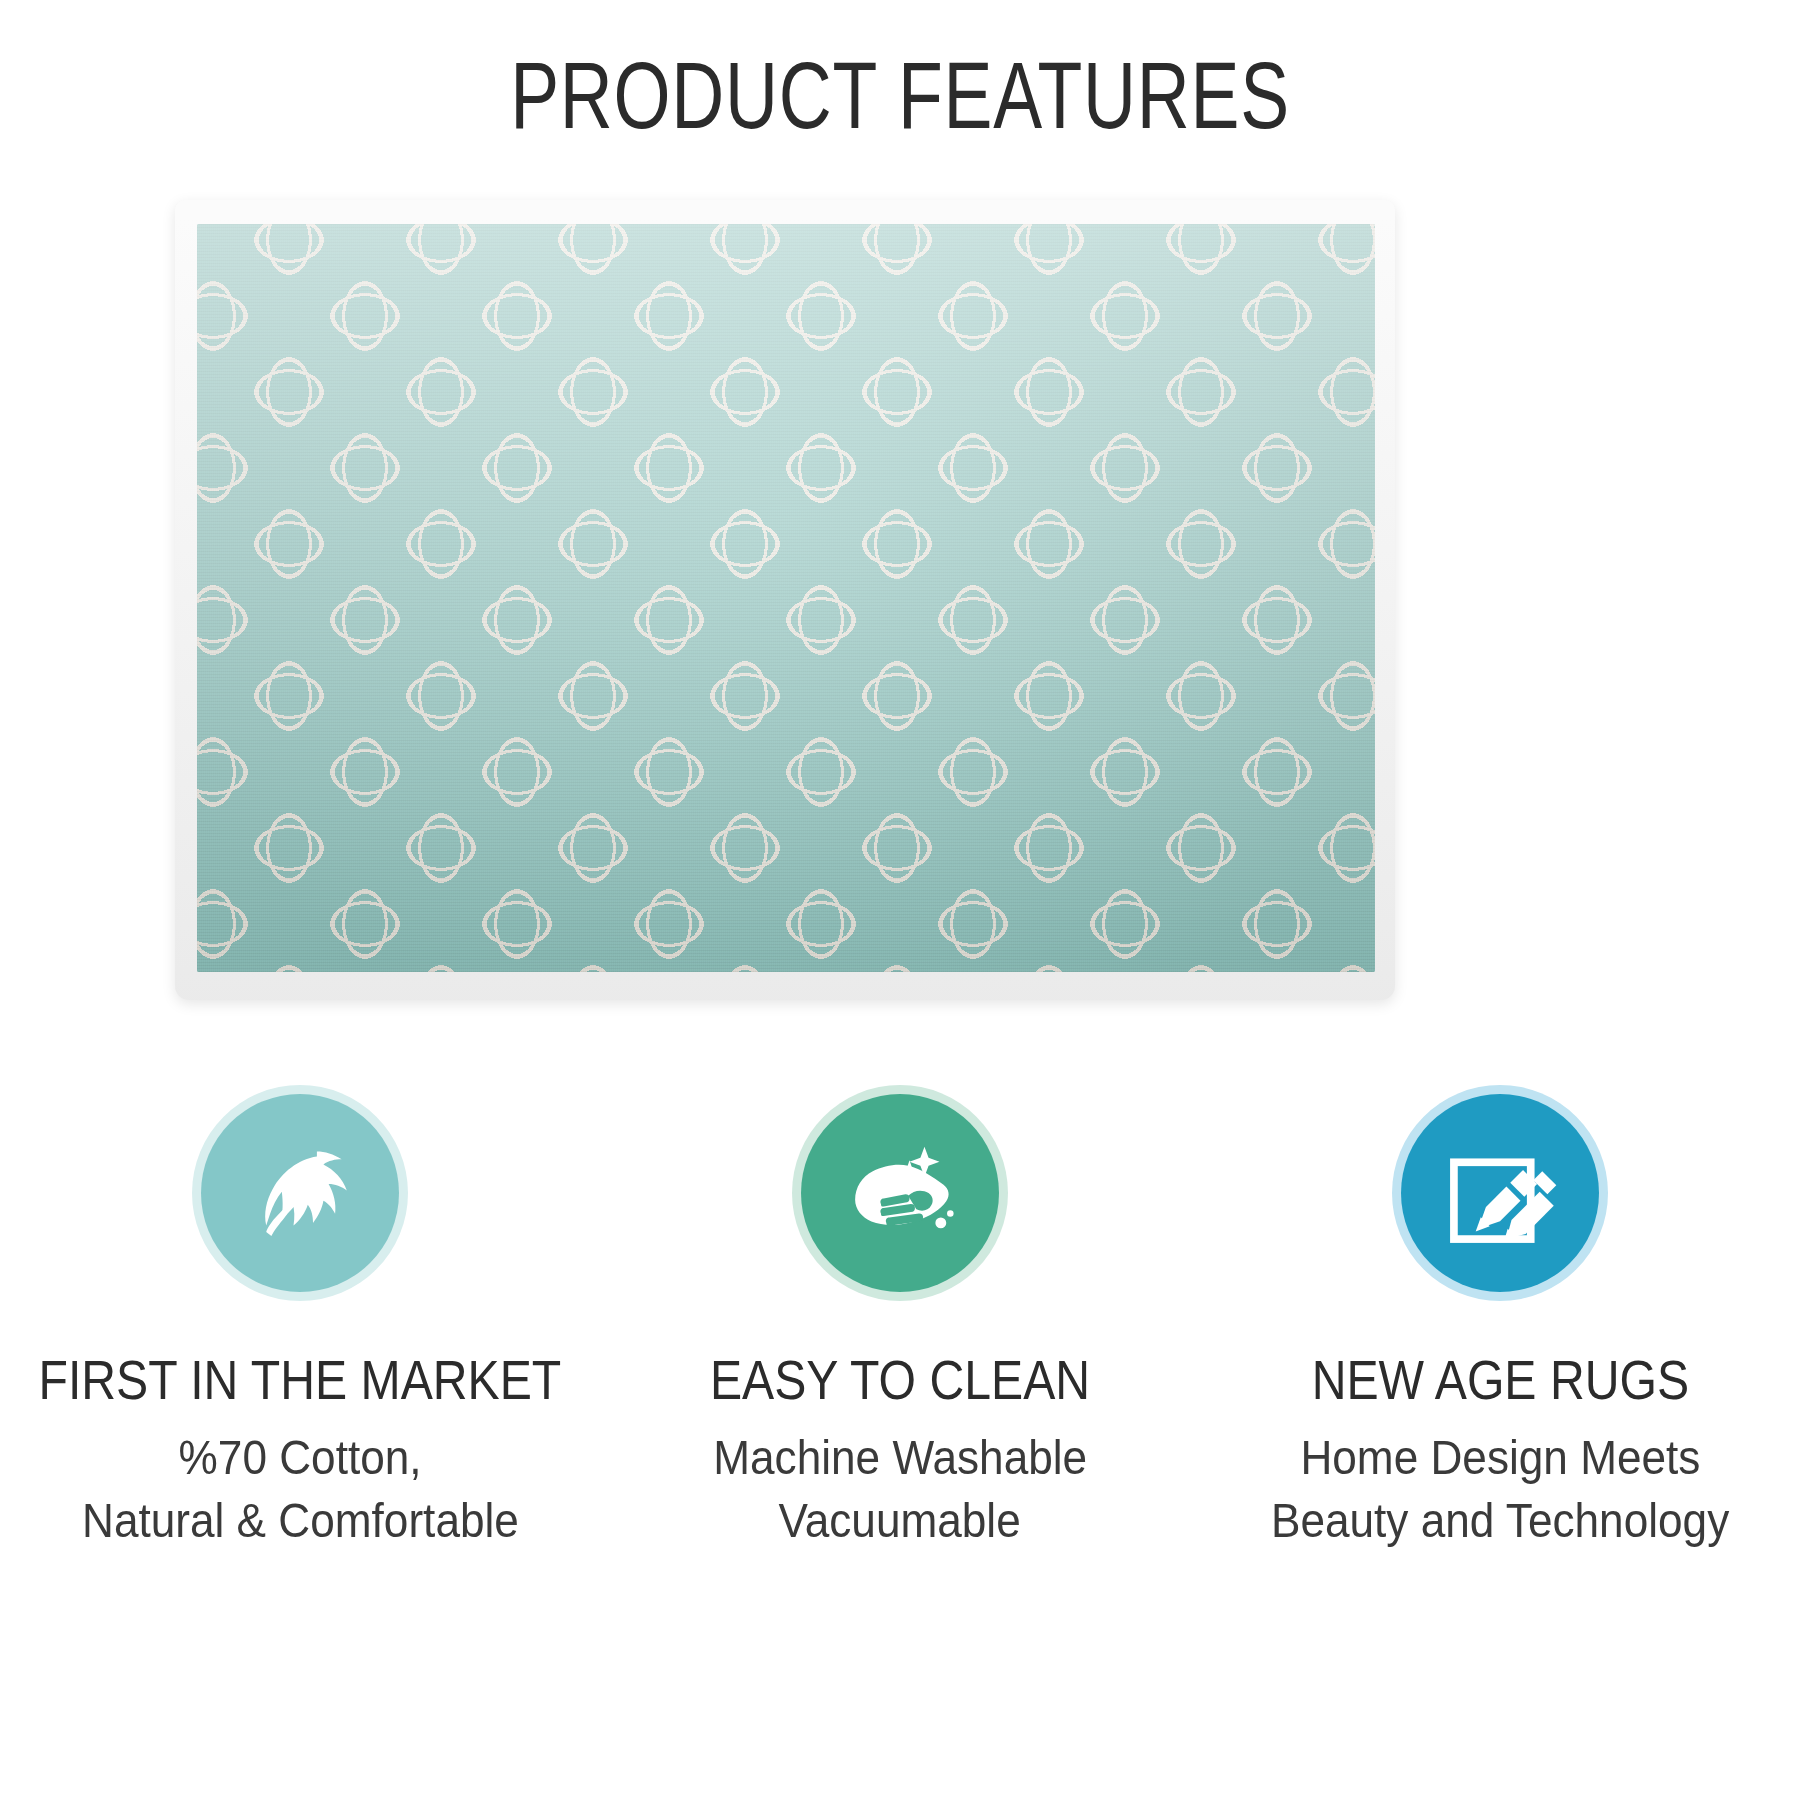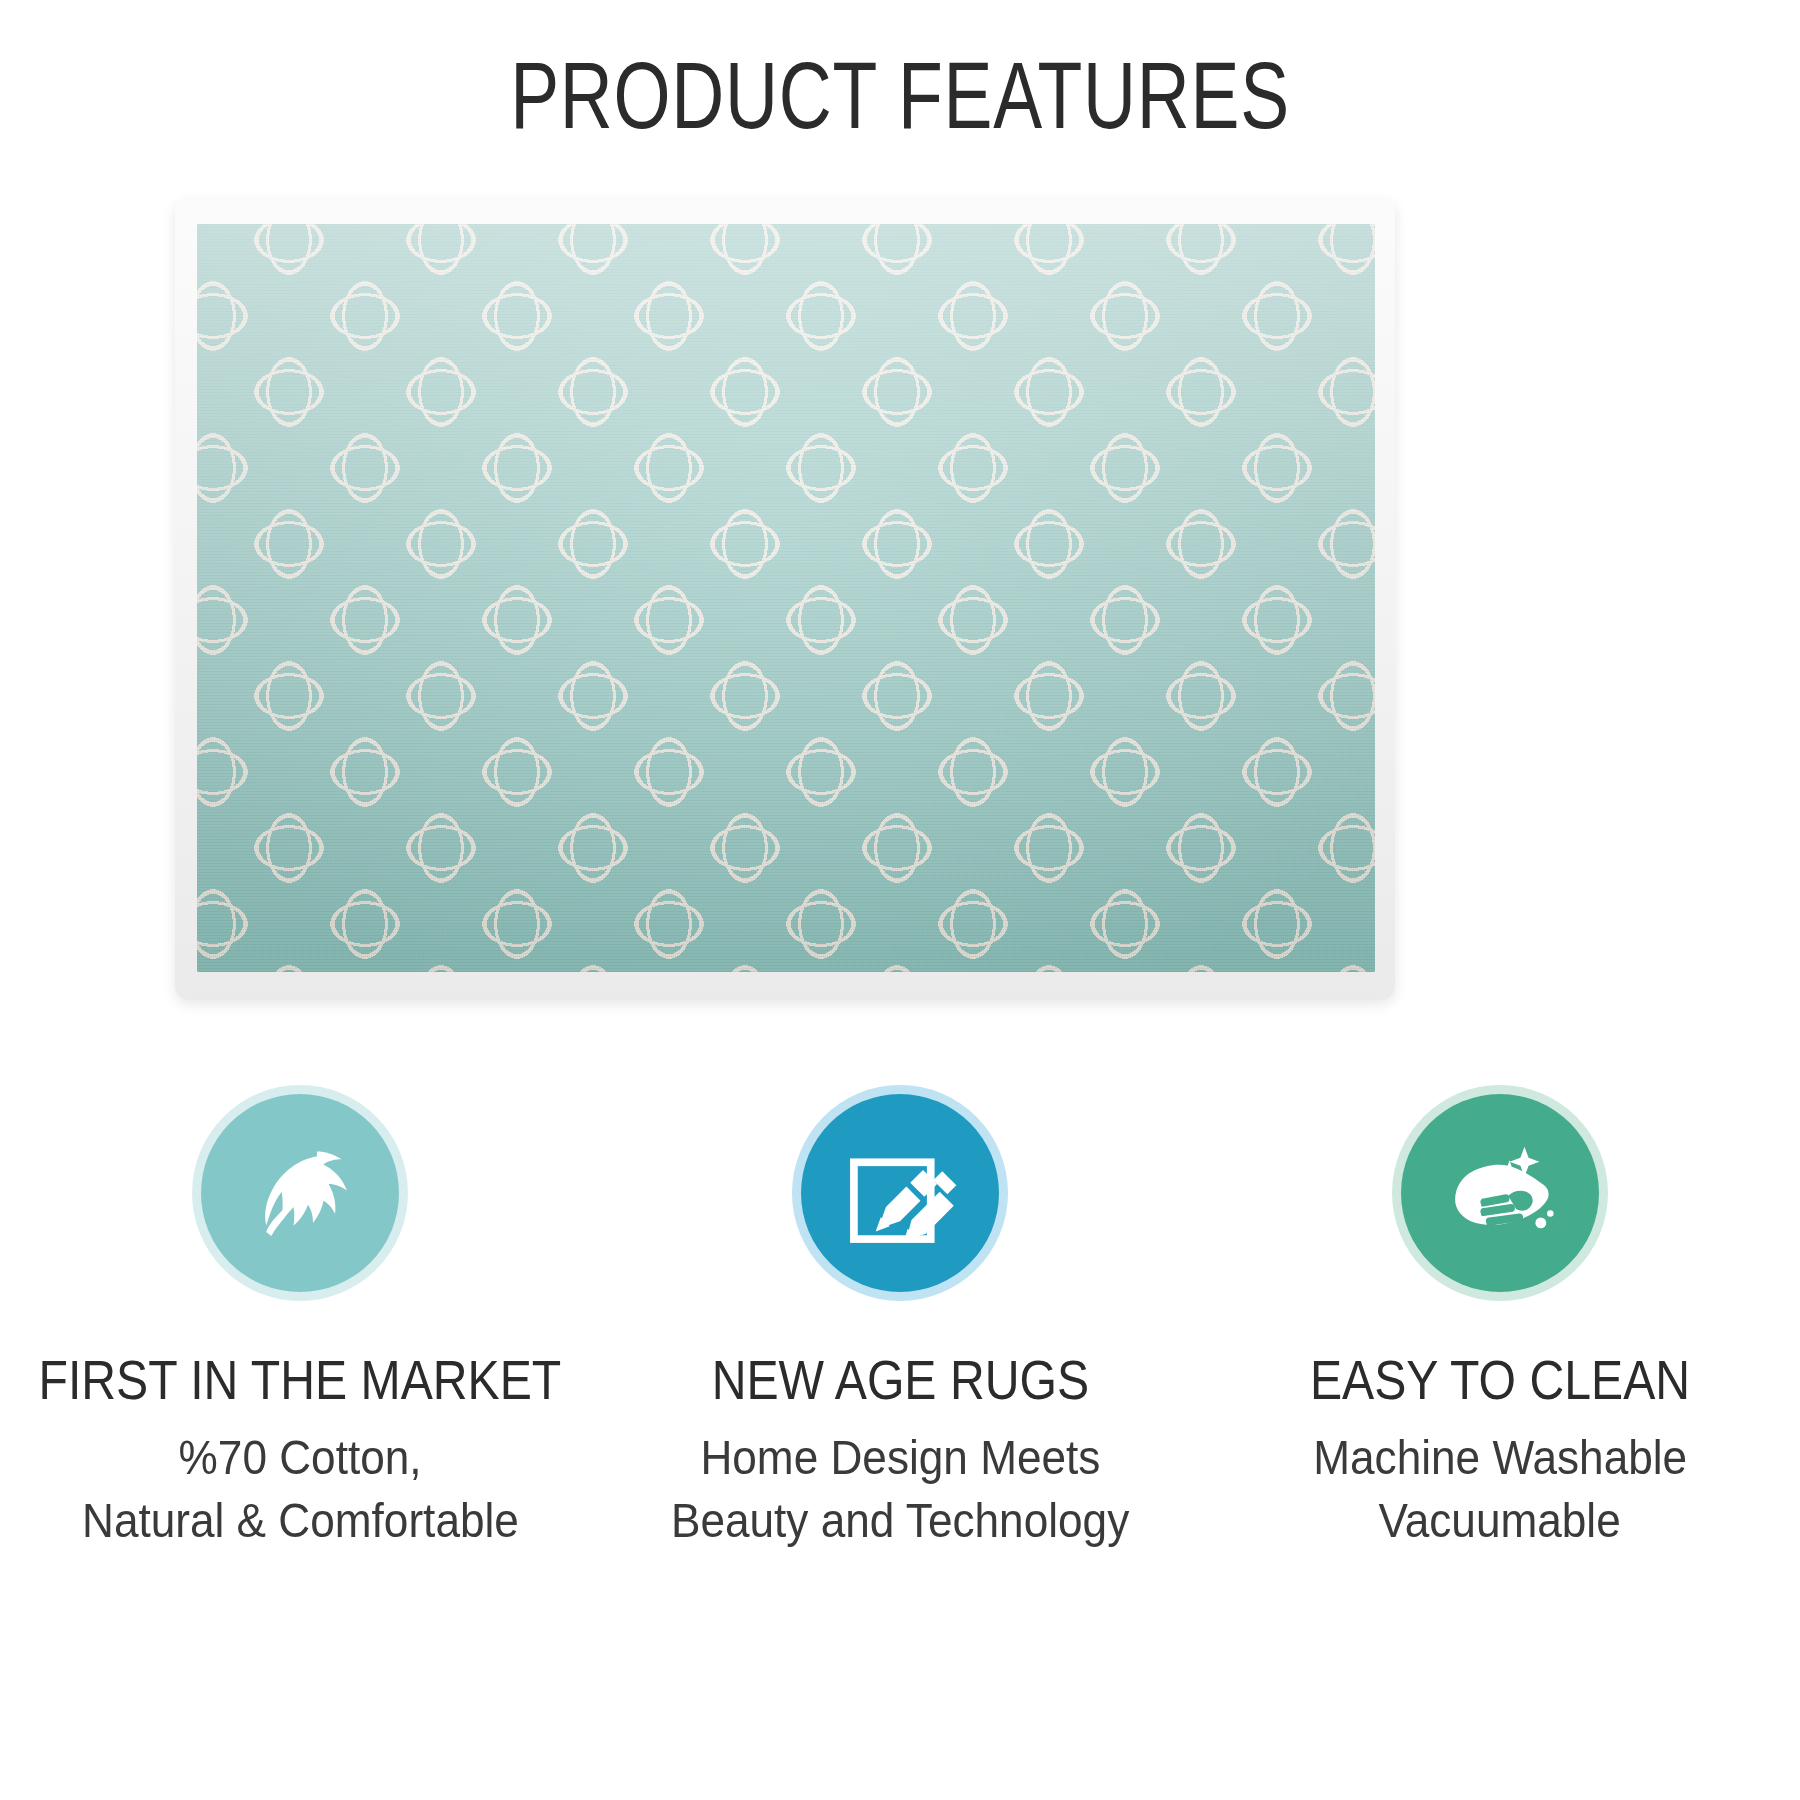--- a/index.html
+++ b/index.html
@@ -164,57 +164,57 @@
         <path fill="#ffffff" d="M24 80c1-3 4-8 9-13 8-9 19-17 31-22-10 7-19 15-26 24-4 5-8 10-10 14z"></path>
       </svg>
     </div>
     <div class="f-title">FIRST IN THE MARKET</div>
     <div class="f-sub f-sub-1">%70 Cotton,</div>
     <div class="f-sub">Natural &amp; Comfortable</div>
   </div>
 
   <div class="feature">
     <div class="badge">
+      <span class="ring" style="background:#cfe9de;"></span>
+      <span class="disc" style="background:#44ab8c;"></span>
+      <svg width="136" height="136" viewBox="0 0 100 100">
+
+        <path fill="#ffffff" d="M30 34c8-4 18-6 26-4 9 2 18 8 26 14 4 3 5 8 2 12-4 6-12 11-21 14-11 4-24 5-34 1-7-3-12-9-12-16 0-9 5-17 13-21z"></path>
+
+        <path fill="#44ab8c" d="M36 58c-1-2 0-4 2-4l16-3c2 0 3 1 3 3 0 2-1 3-3 3l-16 3c-1 0-2 0-2-2z"></path>
+        <path fill="#44ab8c" d="M36 65c-1-2 0-4 2-4l20-3c2 0 3 1 3 3 0 2-1 3-3 3l-20 3c-1 0-2 0-2-2z"></path>
+        <path fill="#44ab8c" d="M40 72c-1-2 0-4 2-4l22-3c2 0 3 1 3 3 0 2-1 3-3 3l-22 3c-1 0-2 0-2-2z"></path>
+        <path fill="#44ab8c" d="M56 52c4-4 10-5 15-2 3 2 4 6 2 9-2 4-7 5-11 3"></path>
+
+        <path fill="#ffffff" d="M68 16 l3 8 8 3 -8 3 -3 8 -3-8 -8-3 8-3z"></path>
+        <path fill="#ffffff" d="M57 26 l2 6 6 2 -6 2 -2 6 -2-6 -6-2 6-2z"></path>
+
+        <circle cx="80" cy="72" r="4" fill="#ffffff"></circle>
+        <circle cx="87" cy="65" r="2.4" fill="#ffffff"></circle>
+      </svg>
+    </div>
+    <div class="f-title">EASY TO CLEAN</div>
+    <div class="f-sub f-sub-1">Machine Washable</div>
+    <div class="f-sub">Vacuumable</div>
+  </div>
+
+  <div class="feature">
+    <div class="badge">
       <span class="ring" style="background:#bfe3f2;"></span>
       <span class="disc" style="background:#1f9bc2;"></span>
       <svg width="128" height="128" viewBox="0 0 100 100">
         <rect x="14" y="26" width="60" height="60" fill="none" stroke="#ffffff" stroke-width="6"></rect>
 
         <path fill="#ffffff" d="M33 78 l6-17 16-16 11 11 -16 16z"></path>
         <path fill="#ffffff" d="M31 80 l4-11 7 7z"></path>
         <path fill="#ffffff" d="M58 42 l10-10 11 11 -10 10z"></path>
 
         <path fill="#ffffff" d="M55 86 l4-15 22-22 11 11 -22 22z"></path>
         <path fill="#ffffff" d="M53 88 l3-10 7 7z"></path>
         <path fill="#ffffff" d="M82 46 l7-7 11 11 -7 7z" transform="translate(-6,-6)"></path>
       </svg>
     </div>
     <div class="f-title">NEW AGE RUGS</div>
     <div class="f-sub f-sub-1">Home Design Meets</div>
     <div class="f-sub">Beauty and Technology</div>
   </div>
 
-  <div class="feature">
-    <div class="badge">
-      <span class="ring" style="background:#cfe9de;"></span>
-      <span class="disc" style="background:#44ab8c;"></span>
-      <svg width="136" height="136" viewBox="0 0 100 100">
-
-        <path fill="#ffffff" d="M30 34c8-4 18-6 26-4 9 2 18 8 26 14 4 3 5 8 2 12-4 6-12 11-21 14-11 4-24 5-34 1-7-3-12-9-12-16 0-9 5-17 13-21z"></path>
-
-        <path fill="#44ab8c" d="M36 58c-1-2 0-4 2-4l16-3c2 0 3 1 3 3 0 2-1 3-3 3l-16 3c-1 0-2 0-2-2z"></path>
-        <path fill="#44ab8c" d="M36 65c-1-2 0-4 2-4l20-3c2 0 3 1 3 3 0 2-1 3-3 3l-20 3c-1 0-2 0-2-2z"></path>
-        <path fill="#44ab8c" d="M40 72c-1-2 0-4 2-4l22-3c2 0 3 1 3 3 0 2-1 3-3 3l-22 3c-1 0-2 0-2-2z"></path>
-        <path fill="#44ab8c" d="M56 52c4-4 10-5 15-2 3 2 4 6 2 9-2 4-7 5-11 3"></path>
-
-        <path fill="#ffffff" d="M68 16 l3 8 8 3 -8 3 -3 8 -3-8 -8-3 8-3z"></path>
-        <path fill="#ffffff" d="M57 26 l2 6 6 2 -6 2 -2 6 -2-6 -6-2 6-2z"></path>
-
-        <circle cx="80" cy="72" r="4" fill="#ffffff"></circle>
-        <circle cx="87" cy="65" r="2.4" fill="#ffffff"></circle>
-      </svg>
-    </div>
-    <div class="f-title">EASY TO CLEAN</div>
-    <div class="f-sub f-sub-1">Machine Washable</div>
-    <div class="f-sub">Vacuumable</div>
-  </div>
-
 </div>
 
 </body></html>

